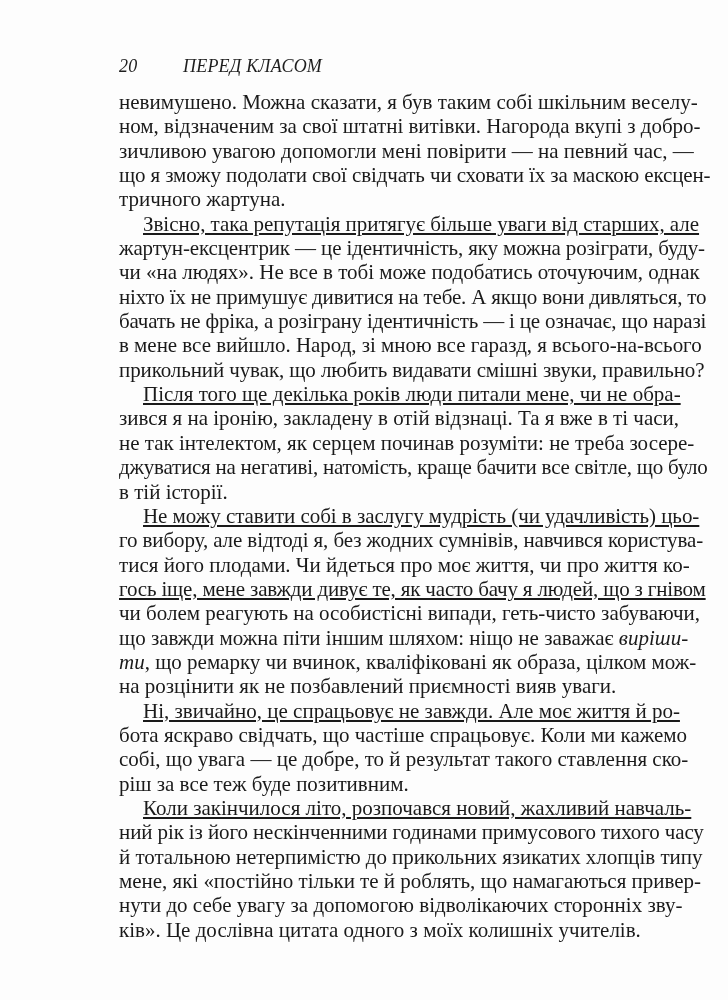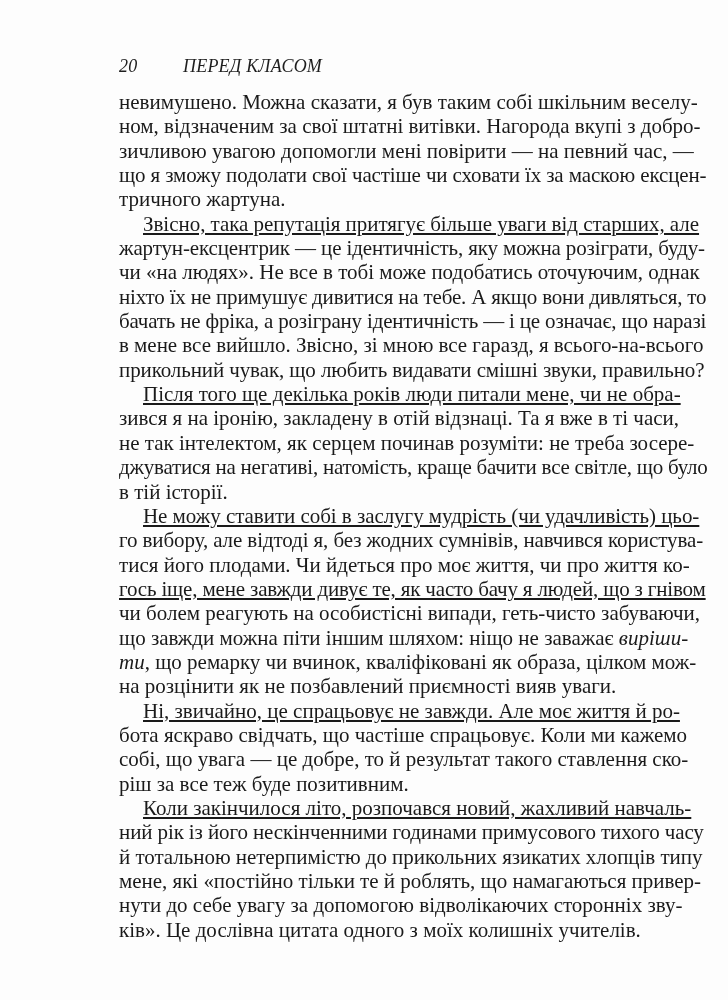--- a/index.html
+++ b/index.html
@@ -73,31 +73,31 @@
   <div class="running-head">
     <span class="pno">20</span><span>ПЕРЕД КЛАСОМ</span>
   </div>
 
   <div class="body-text">
 
     <div>
       <span class="line">невимушено. Можна сказати, я був таким собі шкільним веселу-</span>
       <span class="line" style="letter-spacing: -0.0225141px;">ном, відзначеним за свої штатні витівки. Нагорода вкупі з добро-</span>
       <span class="line">зичливою увагою допомогли мені повірити — на певний час, —</span>
-      <span class="line" style="letter-spacing: -0.121771px;">що я зможу подолати свої частіше чи сховати їх за маскою ексцен-</span>
+      <span class="line" style="letter-spacing: -0.121771px;">що я зможу подолати свої свідчать чи сховати їх за маскою ексцен-</span>
       <span class="line last">тричного жартуна.</span>
     </div>
 
     <div>
       <span class="line indent" style="letter-spacing: -0.0337079px;">Звісно, така репутація притягує більше уваги від старших, але</span>
       <span class="line" style="letter-spacing: -0.132597px;">жартун-ексцентрик — це ідентичність, яку можна розіграти, буду-</span>
       <span class="line">чи «на людях». Не все в тобі може подобатись оточуючим, однак</span>
       <span class="line" style="letter-spacing: -0.175503px;">ніхто їх не примушує дивитися на тебе. А якщо вони дивляться, то</span>
       <span class="line" style="letter-spacing: -0.175503px;">бачать не фріка, а розіграну ідентичність — і це означає, що наразі</span>
-      <span class="line" style="letter-spacing: -0.0337079px;">в мене все вийшло. Звісно, зі мною все гаразд, я всього-на-всього</span>
+      <span class="line" style="letter-spacing: -0.0337079px;">в мене все вийшло. Народ, зі мною все гаразд, я всього-на-всього</span>
       <span class="line" style="letter-spacing: -0.1px;">прикольний чувак, що любить видавати смішні звуки, правильно?</span>
     </div>
 
     <div>
       <span class="line indent">Після того ще декілька років люди питали мене, чи не обра-</span>
       <span class="line">зився я на іронію, закладену в отій відзнаці. Та я вже в ті часи,</span>
       <span class="line">не так інтелектом, як серцем починав розуміти: не треба зосере-</span>
       <span class="line" style="letter-spacing: -0.228261px;">джуватися на негативі, натомість, краще бачити все світле, що було</span>
       <span class="line last">в тій історії.</span>
     </div>

